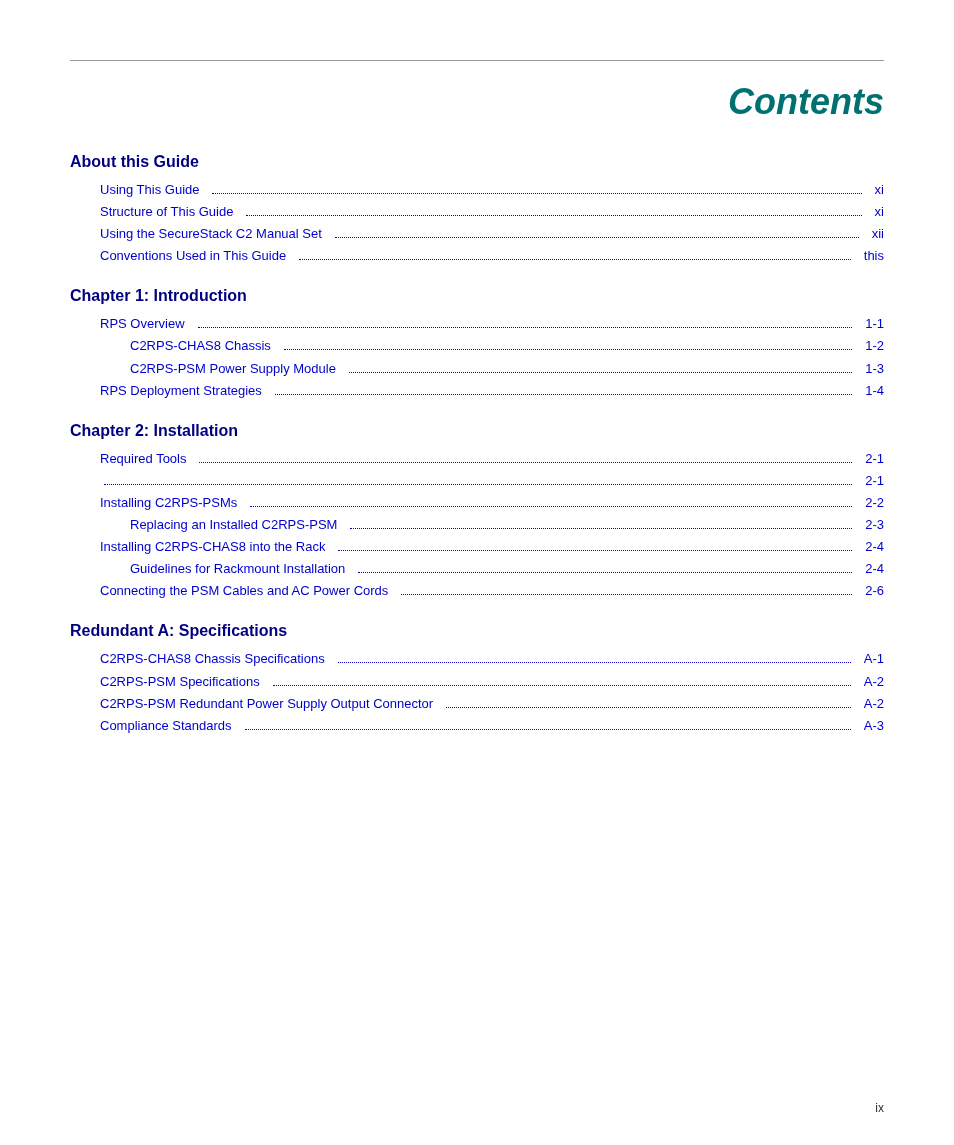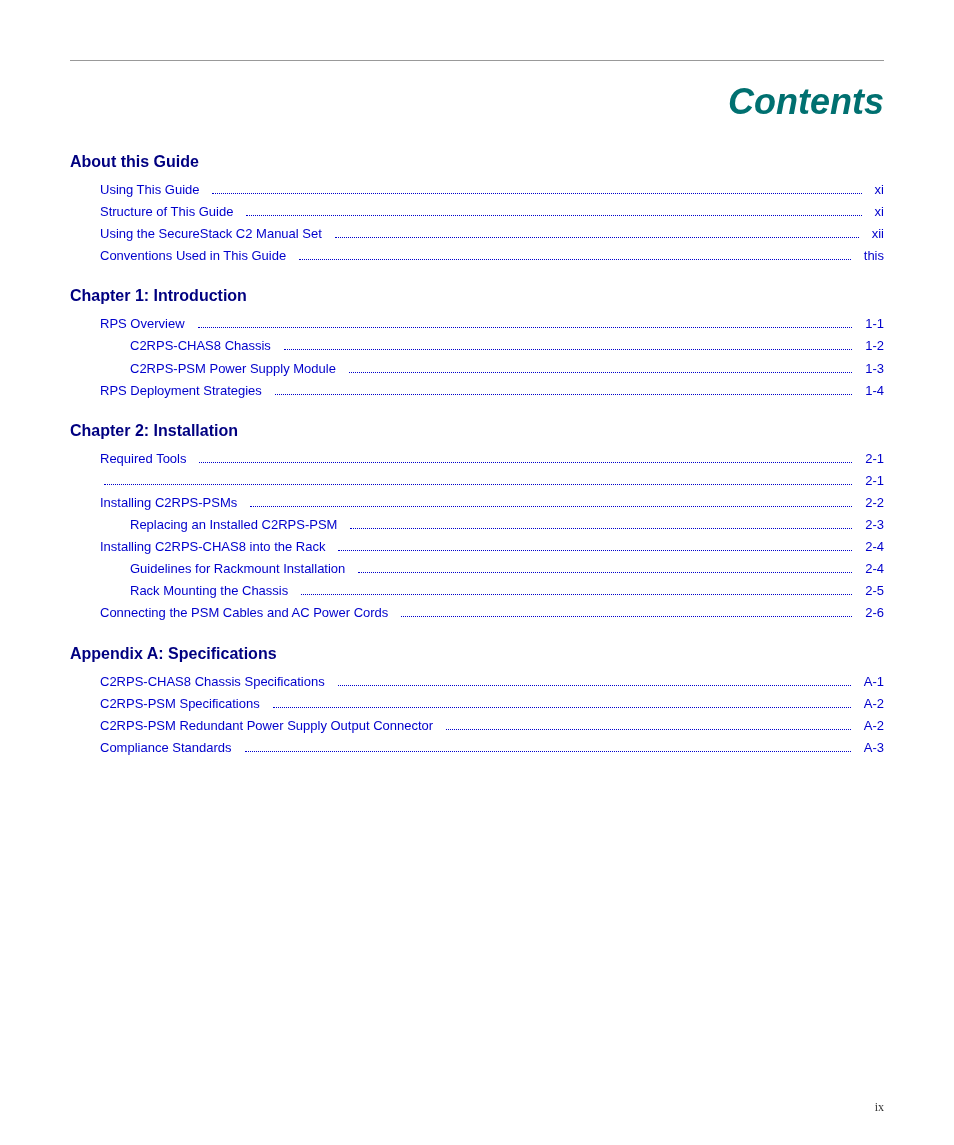--- a/index.html
+++ b/index.html
@@ -86,21 +86,20 @@
       white-space: nowrap;
       flex-shrink: 0;
     }
 
     .page-number {
       position: absolute;
       bottom: 30px;
       right: 70px;
       font-size: 12px;
       color: #333;
-      font-family: Liberation Serif, serif;
     }
   </style>
 </head>
 <body>
 
 <div class="page-container">
   <div class="top-border"></div>
 
   <div class="page-title">Contents</div>
 
@@ -176,33 +175,28 @@
         <div class="toc-entry indent-1">
           <span class="toc-label">Installing C2RPS-CHAS8 into the Rack</span>
           <span class="toc-dots"></span>
           <span class="toc-page">2-4</span>
         </div>
         <div class="toc-entry indent-2">
           <span class="toc-label">Guidelines for Rackmount Installation</span>
           <span class="toc-dots"></span>
           <span class="toc-page">2-4</span>
         </div>
-        <div class="toc-entry indent-2">
-          <span class="toc-label">Rack Mounting the Chassis</span>
-          <span class="toc-dots"></span>
-          <span class="toc-page">2-5</span>
-        </div>
         <div class="toc-entry indent-1">
           <span class="toc-label">Connecting the PSM Cables and AC Power Cords</span>
           <span class="toc-dots"></span>
           <span class="toc-page">2-6</span>
         </div>
       </div>
       <div class="toc-section">
-        <div class="section-heading">Appendix A: Specifications</div>
+        <div class="section-heading">Redundant A: Specifications</div>
         <div class="toc-entry indent-1">
           <span class="toc-label">C2RPS-CHAS8 Chassis Specifications</span>
           <span class="toc-dots"></span>
           <span class="toc-page">A-1</span>
         </div>
         <div class="toc-entry indent-1">
           <span class="toc-label">C2RPS-PSM Specifications</span>
           <span class="toc-dots"></span>
           <span class="toc-page">A-2</span>
         </div>

